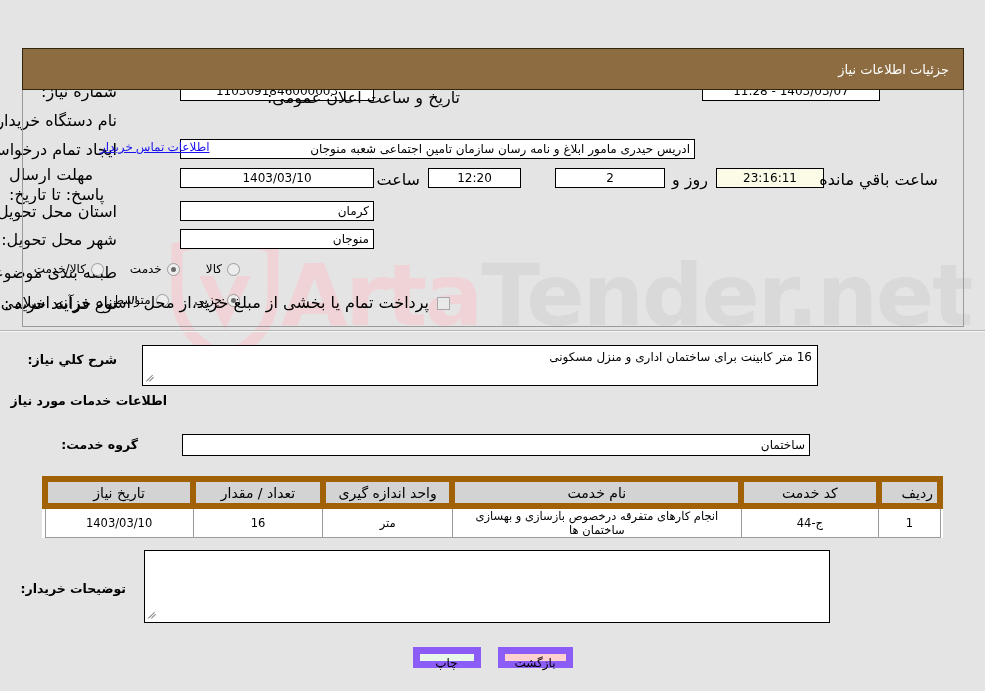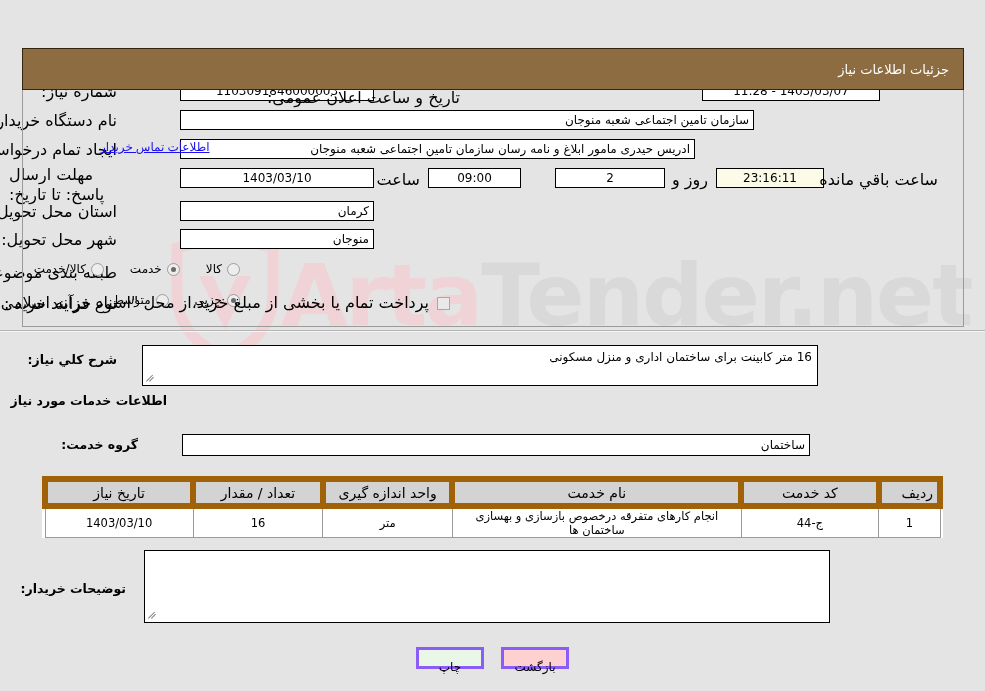--- a/index.html
+++ b/index.html
@@ -238,27 +238,27 @@
     position: absolute;
     left: 0; top: 647px;
     width: 985px;
     display: flex;
     justify-content: center;
     gap: 17px;
     direction: rtl;
     z-index: 3;
   }
   .btn {
-    border: 3px solid #8b5cf6;
+    border: 7px solid #8b5cf6;
     height: 21px;
     min-width: 68px;
     font-size: 12px;
     line-height: 19px;
     text-align: center;
-    padding: 8px 10px;
+    padding: 0 10px;
     cursor: pointer;
     font-family: "DejaVu Sans", "Liberation Sans", sans-serif;
     color: #000;
   }
   .btn-back { background: #ffd0d0; }
   .btn-print { background: #e9f7e9; }
 </style>
 </head>
 <body>
 
@@ -289,36 +289,35 @@
 
   <div class="row" style="right:525px; top:82px;margin-top:6px;">
     <div class="lbl">تاریخ و ساعت اعلان عمومی:</div>
   </div>
 
   <div class="fld" style="position:absolute; left:702px; top:81px; width:178px;">1403/03/07 - 11:28</div>
 
   <div class="row" style="right:868px; top:111px;">
     <div class="lbl">نام دستگاه خریدار:</div>
   </div>
-  <div class="fld rtl-text" style="position:absolute; right:231px; top:110px; width:574px;">سازمان تامین اجتماعی شعبه منوجان</div>
 
   <div class="row" style="right:868px; top:140px;">
     <div class="lbl">ایجاد تمام درخواست:</div>
   </div>
   <div class="fld rtl-text" style="position:absolute; right:290px; top:139px; width:515px;">ادریس  حیدری مامور ابلاغ و نامه رسان سازمان تامین اجتماعی شعبه منوجان</div>
   <div class="row" style="left:100px; top:140px;">
     <a class="link" href="#">اطلاعات تماس خریدار</a>
   </div>
 
   <div class="row" style="right:868px; top:165px; width:108px; display:block; text-align:left;">
     <div class="lbl" style="white-space:normal; text-align:left;">مهلت ارسال پاسخ: تا تاریخ:</div>
   </div>
   <div class="fld" style="position:absolute; right:611px; top:168px; width:194px;">1403/03/10</div>
   <div class="lbl" style="position:absolute; right:565px; top:170px;">ساعت</div>
-  <div class="fld" style="position:absolute; right:464px; top:168px; width:93px;">09:00</div>
+  <div class="fld" style="position:absolute; right:464px; top:168px; width:93px;">12:20</div>
   <div class="fld" style="position:absolute; right:320px; top:168px; width:110px;">2</div>
   <div class="lbl" style="position:absolute; right:277px; top:170px;">روز و</div>
   <div class="fld yellowish" style="position:absolute; right:161px; top:168px; width:108px;">23:16:11</div>
   <div class="lbl" style="position:absolute; right:47px; top:170px;">ساعت باقي مانده</div>
 
   <div class="row" style="right:868px; top:202px;">
     <div class="lbl">استان محل تحویل:</div>
   </div>
   <div class="fld rtl-text" style="position:absolute; right:611px; top:201px; width:194px;">کرمان</div>
 

